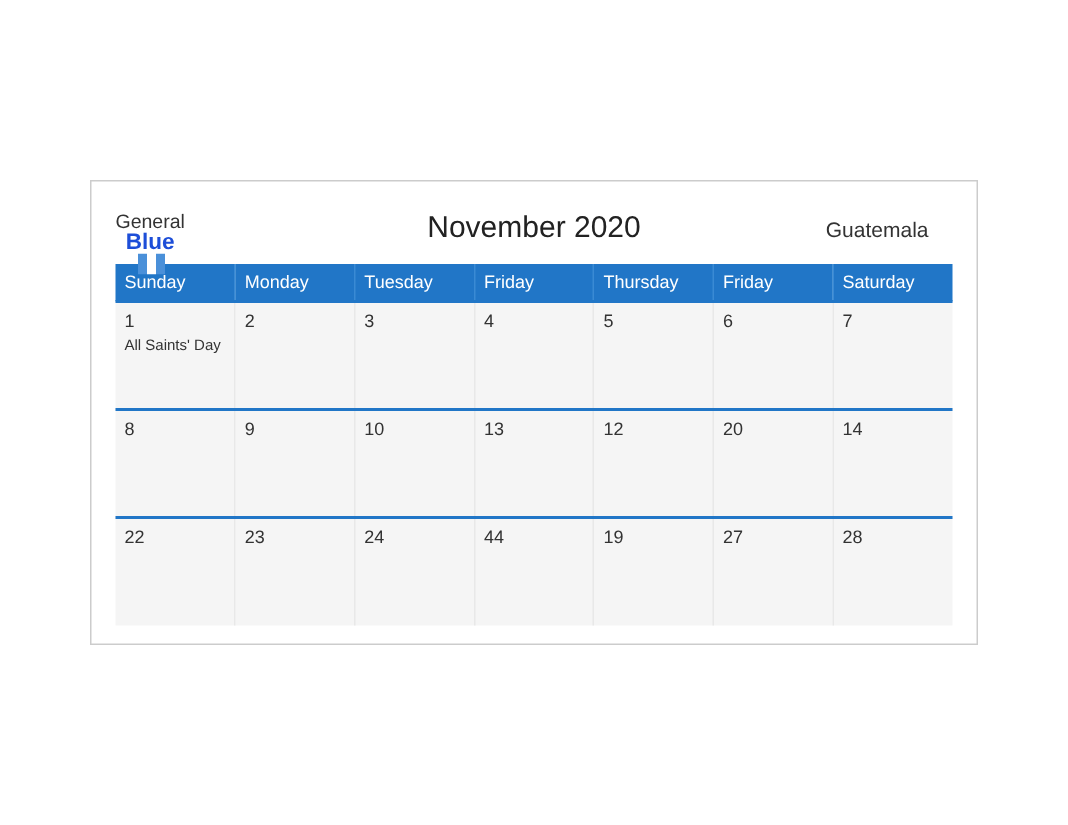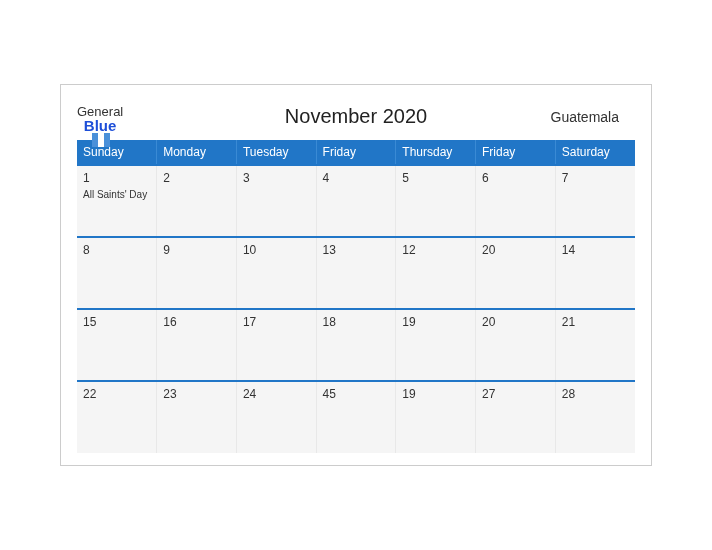--- a/index.html
+++ b/index.html
@@ -187,53 +187,30 @@
           </td>
           <td>
             <span class="day-number">20</span>
           </td>
           <td>
             <span class="day-number">14</span>
           </td>
         </tr>
         <tr>
           <td>
-            <span class="day-number">15</span>
-          </td>
-          <td>
-            <span class="day-number">16</span>
-          </td>
-          <td>
-            <span class="day-number">17</span>
-          </td>
-          <td>
-            <span class="day-number">18</span>
-          </td>
-          <td>
-            <span class="day-number">19</span>
-          </td>
-          <td>
-            <span class="day-number">20</span>
-          </td>
-          <td>
-            <span class="day-number">21</span>
-          </td>
-        </tr>
-        <tr>
-          <td>
             <span class="day-number">22</span>
           </td>
           <td>
             <span class="day-number">23</span>
           </td>
           <td>
             <span class="day-number">24</span>
           </td>
           <td>
-            <span class="day-number">45</span>
+            <span class="day-number">44</span>
           </td>
           <td>
             <span class="day-number">19</span>
           </td>
           <td>
             <span class="day-number">27</span>
           </td>
           <td>
             <span class="day-number">28</span>
           </td>

